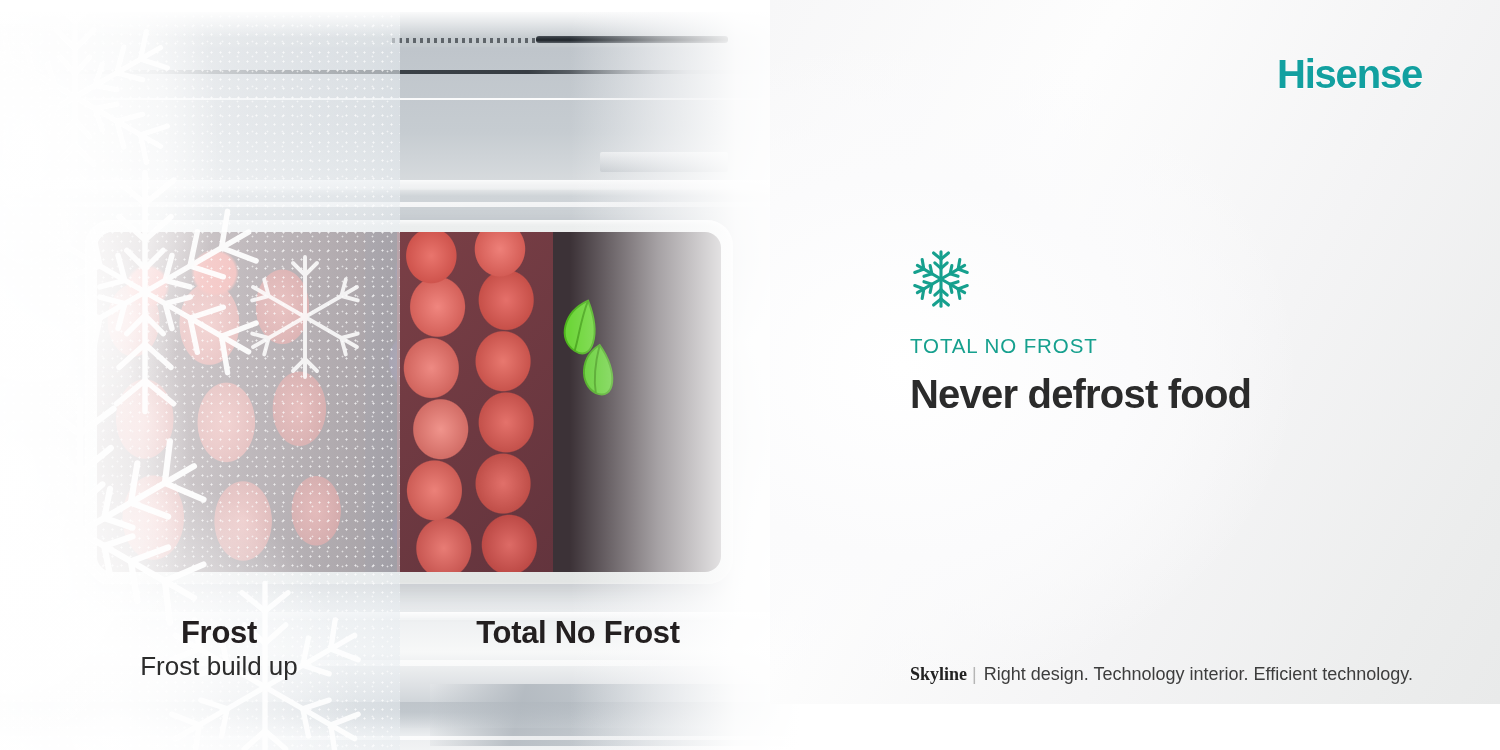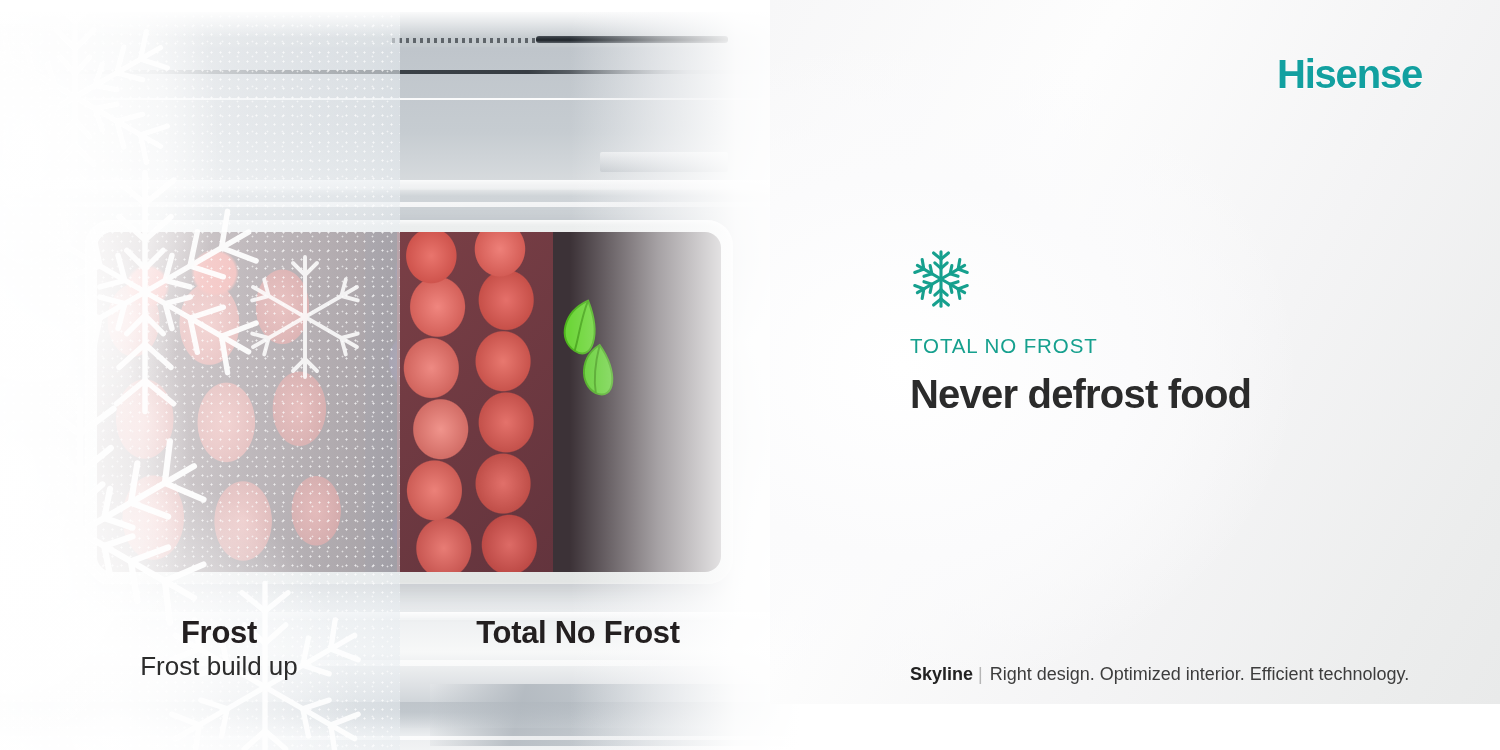--- a/index.html
+++ b/index.html
@@ -215,21 +215,21 @@
   .headline {
     font-size:40px; font-weight:bold; color:#2b2b2b; letter-spacing:-.8px; margin-bottom:24px;
   }
   .body-copy {
     font-size:19.5px; line-height:1.54; color:#3a3a3a; text-align:justify;
   }
   .footer-line {
     position:absolute; left:140px; top:664px; width:540px;
     font-size:18px; color:#3d3d3d; white-space:nowrap;
   }
-  .footer-line .brand { font-weight:bold; color:#222; }
+  .footer-line .brand { font-weight:bold; color:#222;font-family:Liberation Serif, serif; }
   .footer-line .divider { color:#b6b6b6; margin:0 7px 0 5px; }
 </style>
 </head>
 <body>
 
 <div id="stage">
 
   <div class="left-panel">
 
     <div class="fridge-bg"></div>
@@ -590,17 +590,17 @@
             <line x1="50" y1="33" x2="60" y2="24"></line>
           </g>
         </g>
       </svg>
 
       <div class="eyebrow">TOTAL NO FROST</div>
       <div class="headline">Never defrost food</div>
     </div>
 
     <div class="footer-line">
-      <span class="brand">Skyline</span><span class="divider">|</span><span>Right design. Optimized interior. Efficient technology.</span>
+      <span class="brand">Skyline</span><span class="divider">|</span><span>Right design. Technology interior. Efficient technology.</span>
     </div>
   </div>
 
 </div>
 
 </body></html>

